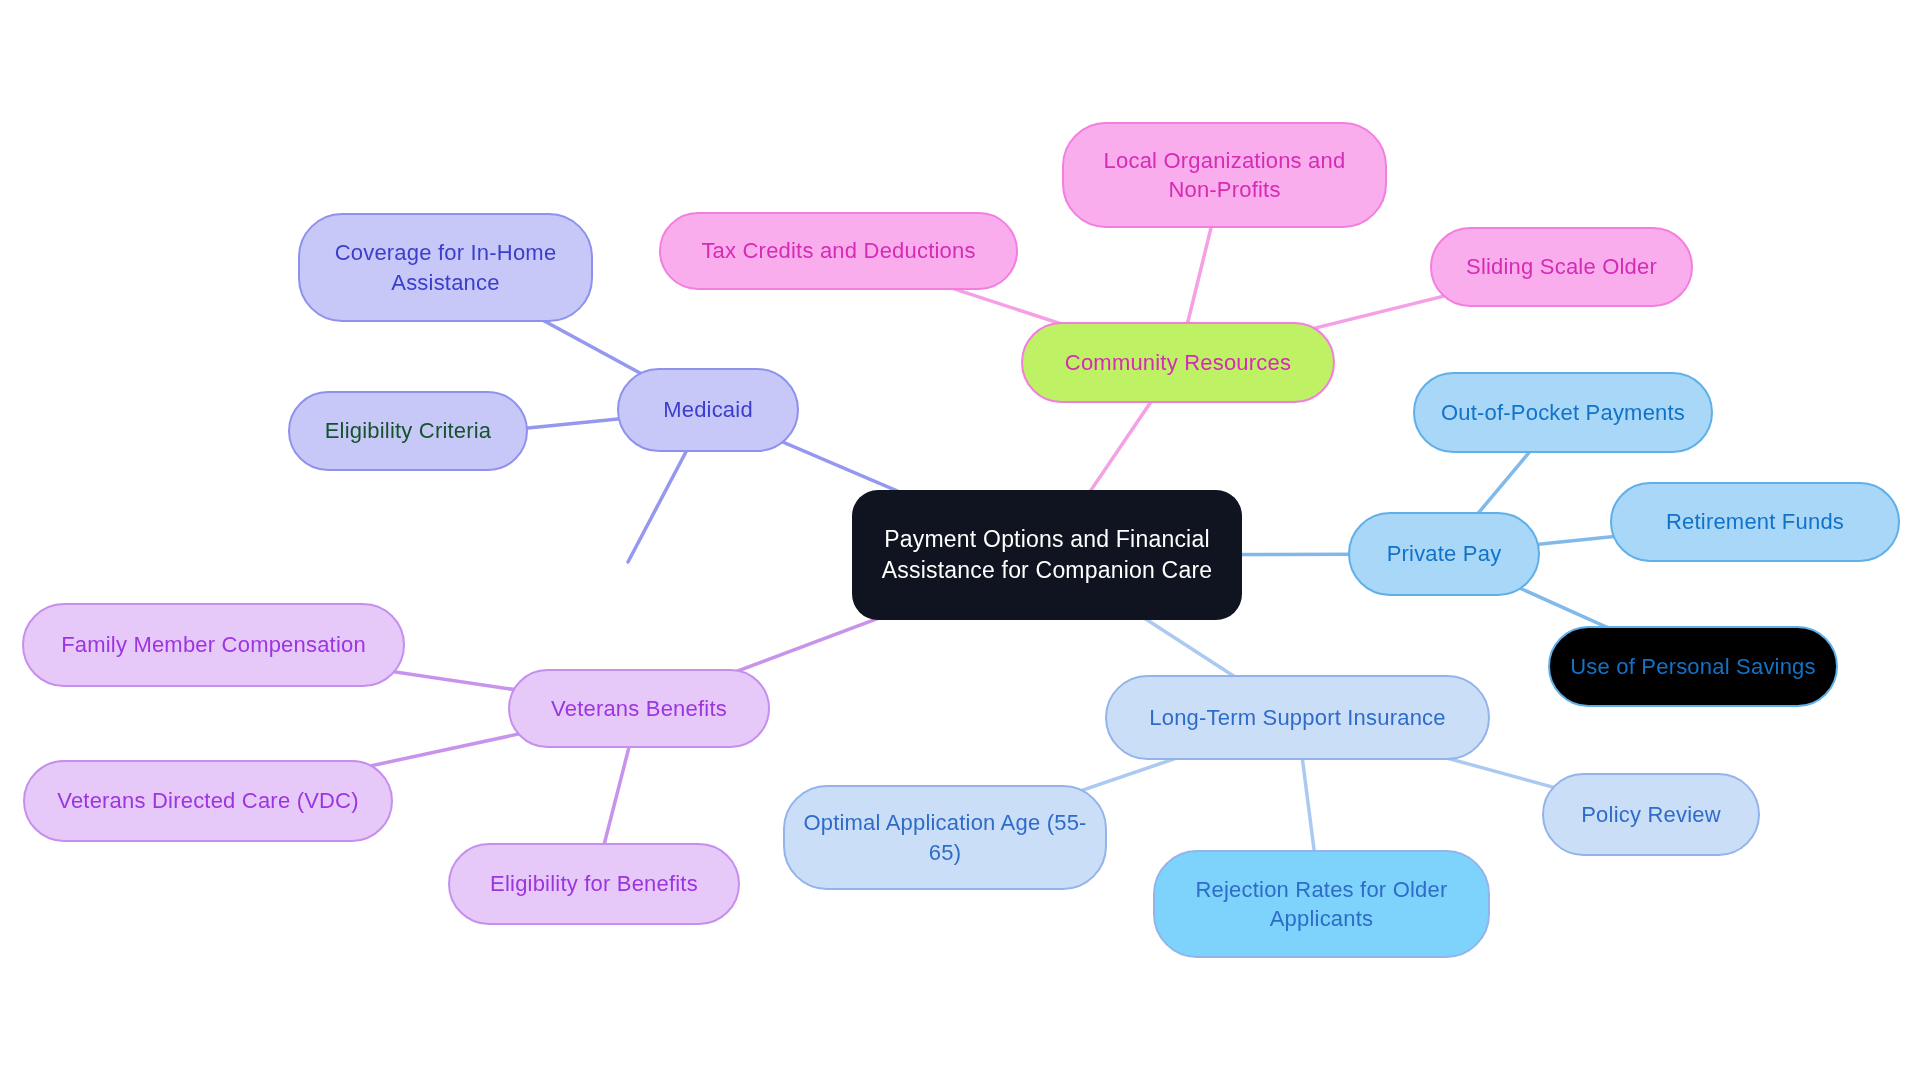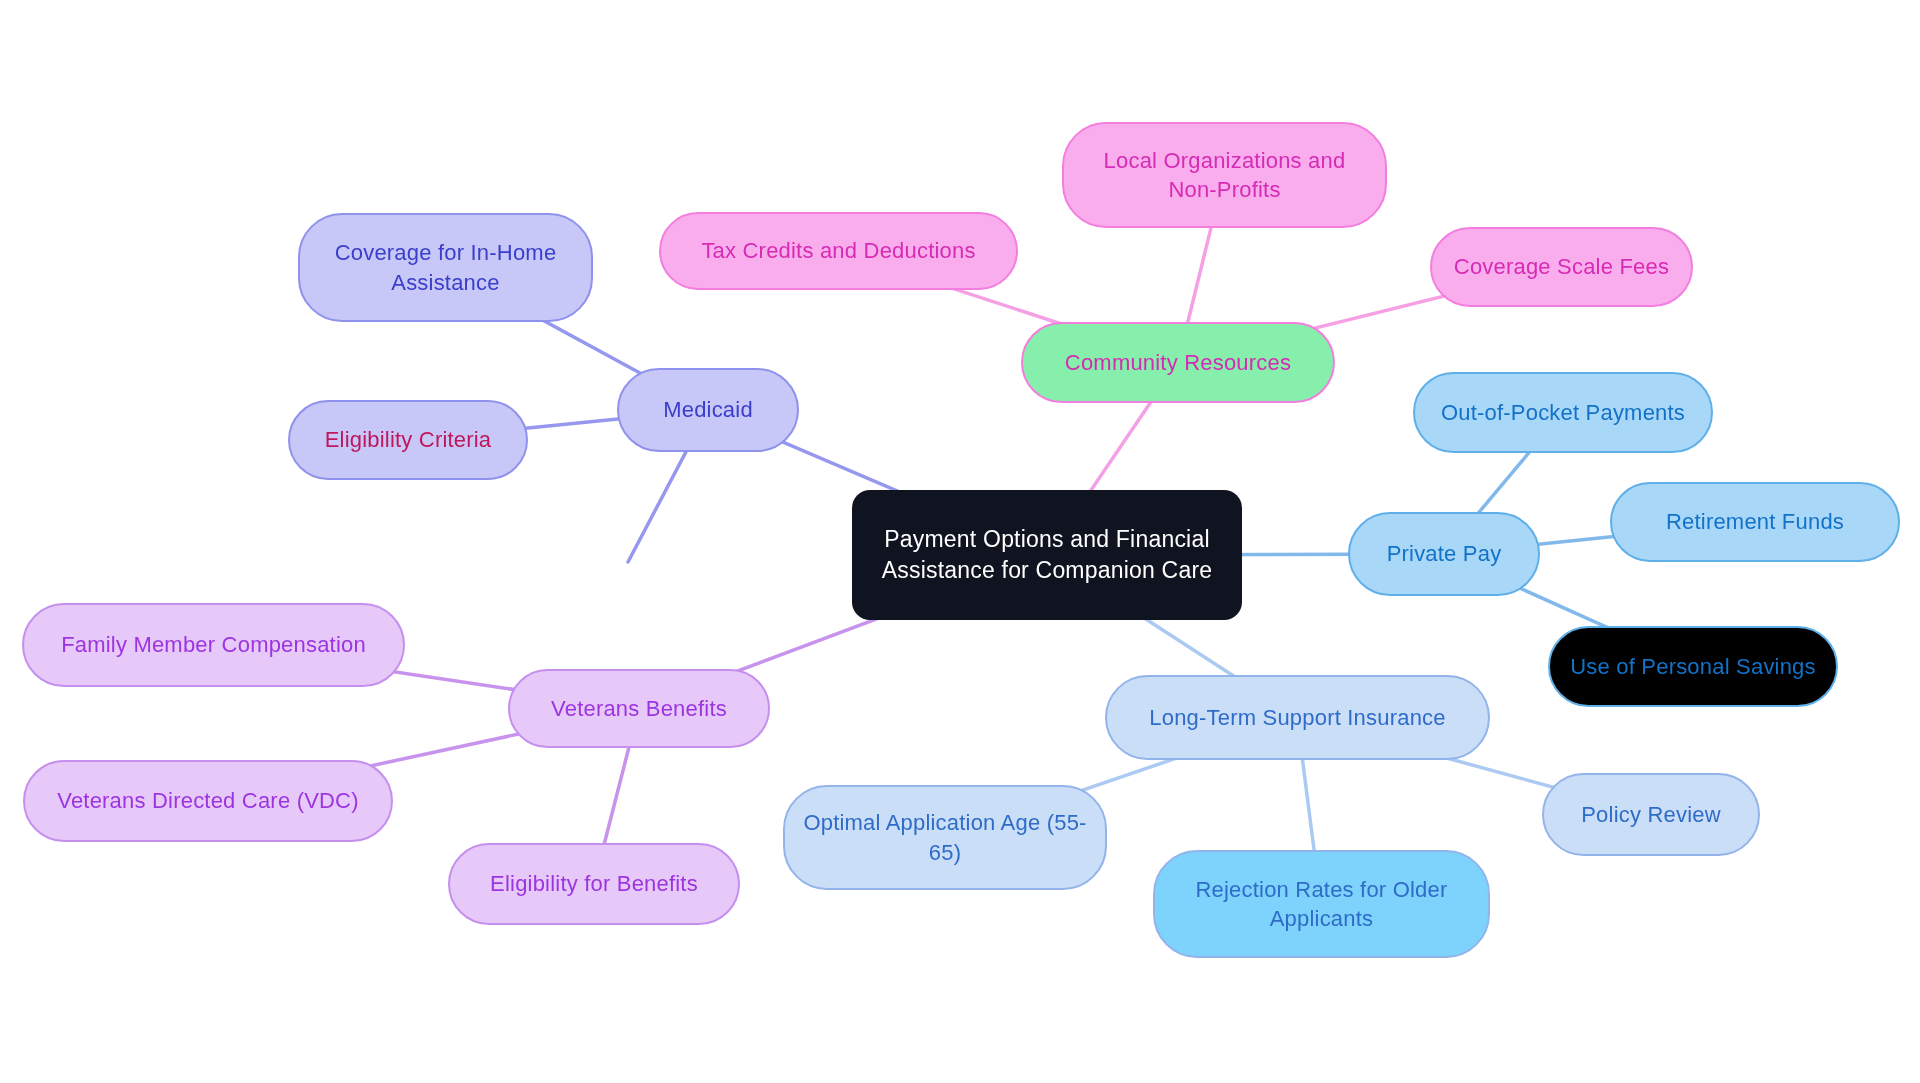--- a/index.html
+++ b/index.html
@@ -37,21 +37,21 @@
     font-size: 22px;
     font-weight: 500;
     line-height: 1.32;
     padding: 12px 18px;
     letter-spacing: 0.2px;
     cursor: default;
     user-select: none;
   }
   .node--center {
     border: none;
-    border-radius: 18px;
+    border-radius: 26px;
     font-size: 23px;
     line-height: 1.35;
     padding: 10px 24px;
   }
 </style>
 </head>
 <body>
 
 <div class="canvas" style="background: rgb(255, 255, 255);">
 
@@ -81,26 +81,26 @@
 
     <line x1="1297" y1="717" x2="945" y2="837" stroke="#accaf1"></line>
     <line x1="1297" y1="717" x2="1651" y2="814" stroke="#accaf1"></line>
     <line x1="1297" y1="717" x2="1321" y2="904" stroke="#accaf1"></line>
   </svg>
 
   <div class="node node--center" style="left: 852px; top: 490px; width: 390px; height: 130px; background: rgb(15, 20, 32); color: rgb(255, 255, 255);">Payment Options and Financial Assistance for Companion Care</div>
 
   <div class="node" style="left: 617px; top: 368px; width: 182px; height: 84px; background: rgb(199, 200, 247); color: rgb(58, 62, 203); border-color: rgb(143, 146, 236);">Medicaid</div>
   <div class="node" style="left: 298px; top: 213px; width: 295px; height: 109px; background: rgb(199, 200, 247); color: rgb(58, 62, 203); border-color: rgb(143, 146, 236);">Coverage for In-Home Assistance</div>
-  <div class="node" style="left: 288px; top: 400px; width: 240px; height: 80px; background: rgb(199, 200, 247); color: #be185d; border-color: rgb(143, 146, 236);">Eligibility Criteria</div>
+  <div class="node" style="left: 288px; top: 391px; width: 240px; height: 80px; background: rgb(199, 200, 247); color: #14532d; border-color: rgb(143, 146, 236);">Eligibility Criteria</div>
 
-  <div class="node" style="left: 1021px; top: 322px; width: 314px; height: 81px; background: #86efac; color: rgb(214, 43, 180); border-color: rgb(243, 126, 223);">Community Resources</div>
+  <div class="node" style="left: 1021px; top: 322px; width: 314px; height: 81px; background: #bef264; color: rgb(214, 43, 180); border-color: rgb(243, 126, 223);">Community Resources</div>
   <div class="node" style="left: 659px; top: 212px; width: 359px; height: 78px; background: rgb(249, 173, 236); color: rgb(214, 43, 180); border-color: rgb(243, 126, 223);">Tax Credits and Deductions</div>
   <div class="node" style="left: 1062px; top: 122px; width: 325px; height: 106px; background: rgb(249, 173, 236); color: rgb(214, 43, 180); border-color: rgb(243, 126, 223);">Local Organizations and Non-Profits</div>
-  <div class="node" style="left: 1430px; top: 227px; width: 263px; height: 80px; background: rgb(249, 173, 236); color: rgb(214, 43, 180); border-color: rgb(243, 126, 223);">Coverage Scale Fees</div>
+  <div class="node" style="left: 1430px; top: 227px; width: 263px; height: 80px; background: rgb(249, 173, 236); color: rgb(214, 43, 180); border-color: rgb(243, 126, 223);">Sliding Scale Older</div>
 
   <div class="node" style="left: 1348px; top: 512px; width: 192px; height: 84px; background: rgb(169, 215, 248); color: rgb(18, 114, 200); border-color: rgb(95, 175, 232);">Private Pay</div>
   <div class="node" style="left: 1413px; top: 372px; width: 300px; height: 81px; background: rgb(169, 215, 248); color: rgb(18, 114, 200); border-color: rgb(95, 175, 232);">Out-of-Pocket Payments</div>
   <div class="node" style="left: 1610px; top: 482px; width: 290px; height: 80px; background: rgb(169, 215, 248); color: rgb(18, 114, 200); border-color: rgb(95, 175, 232);">Retirement Funds</div>
   <div class="node" style="left: 1548px; top: 626px; width: 290px; height: 81px; background: #000000; color: rgb(18, 114, 200); border-color: rgb(95, 175, 232);">Use of Personal Savings</div>
 
   <div class="node" style="left: 508px; top: 669px; width: 262px; height: 79px; background: rgb(230, 201, 248); color: rgb(156, 53, 224); border-color: rgb(198, 143, 238);">Veterans Benefits</div>
   <div class="node" style="left: 23px; top: 760px; width: 370px; height: 82px; background: rgb(230, 201, 248); color: rgb(156, 53, 224); border-color: rgb(198, 143, 238);">Veterans Directed Care (VDC)</div>
   <div class="node" style="left: 22px; top: 603px; width: 383px; height: 84px; background: rgb(230, 201, 248); color: rgb(156, 53, 224); border-color: rgb(198, 143, 238);">Family Member Compensation</div>
   <div class="node" style="left: 448px; top: 843px; width: 292px; height: 82px; background: rgb(230, 201, 248); color: rgb(156, 53, 224); border-color: rgb(198, 143, 238);">Eligibility for Benefits</div>

